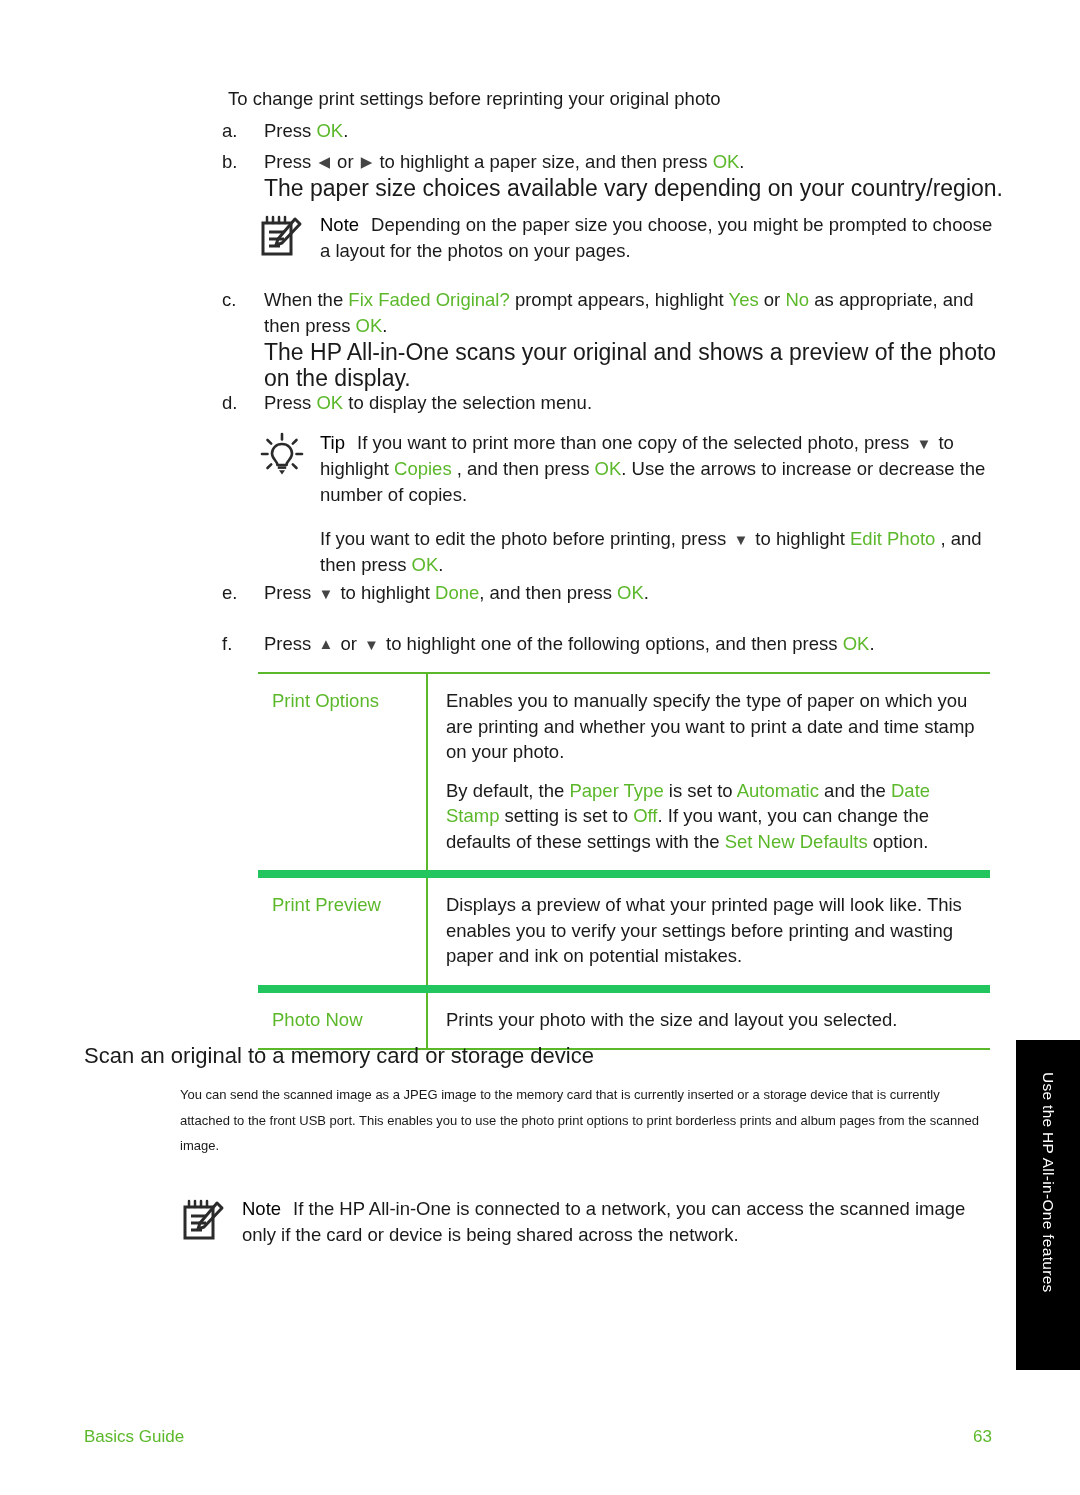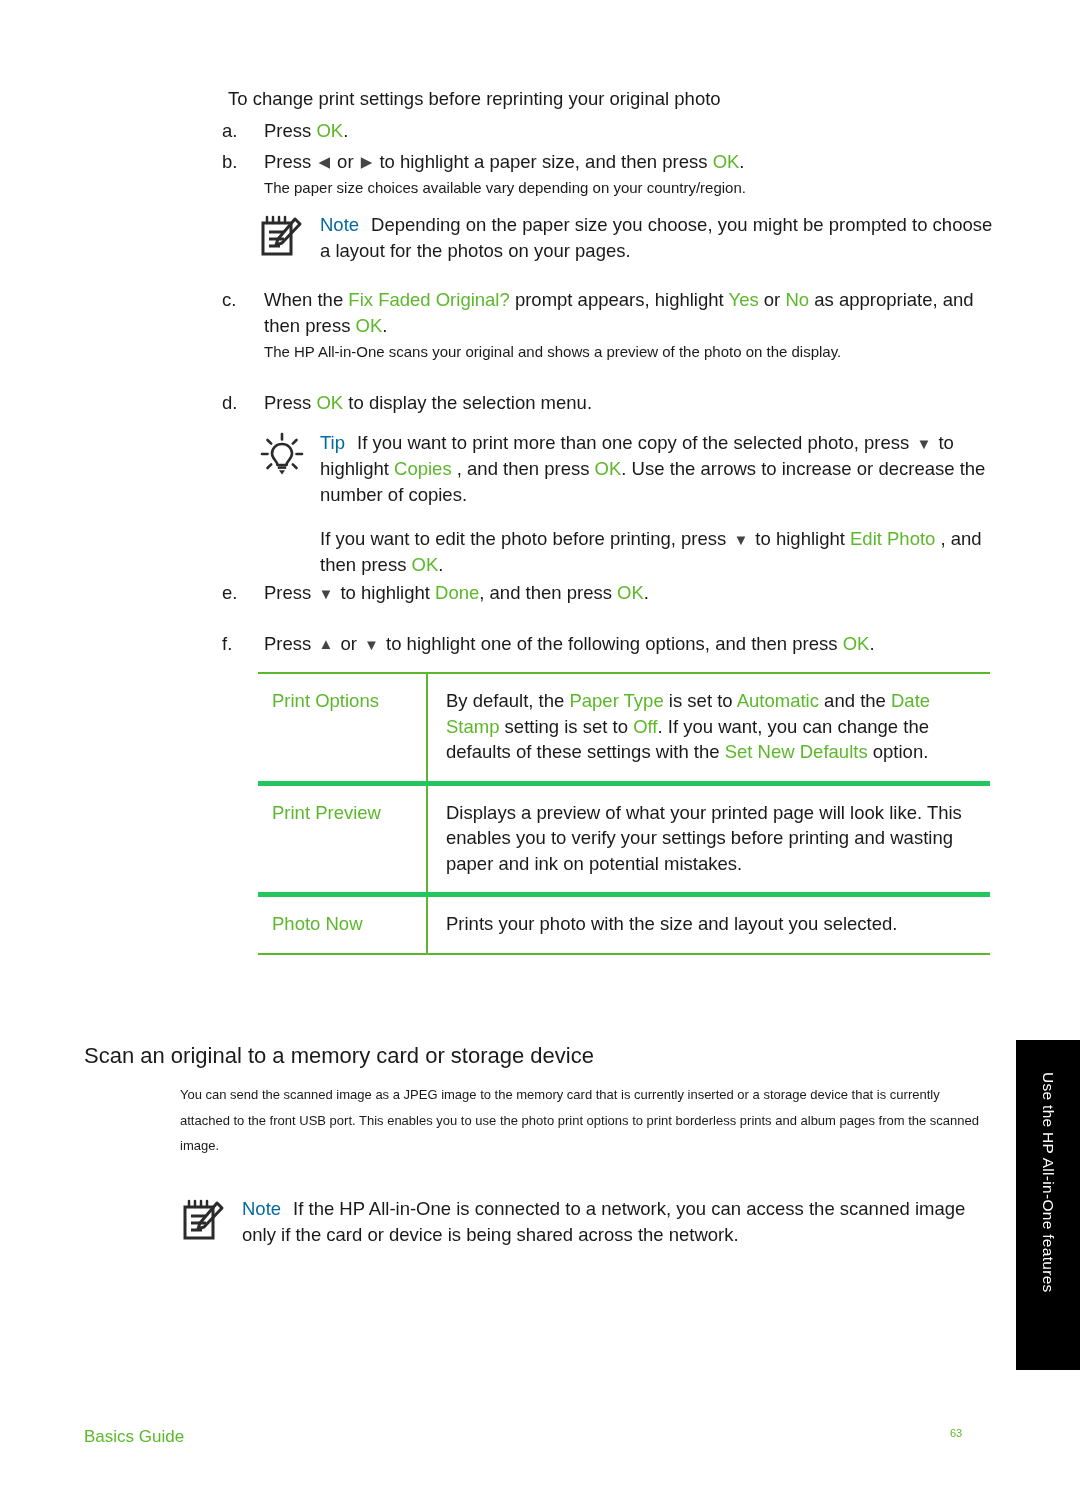--- a/index.html
+++ b/index.html
@@ -47,57 +47,57 @@
     line-height: 26px;
   }
   .ali .mark {
     width: 42px;
     flex: 0 0 42px;
     color: #1a1a1a;
   }
   .ali .txt { flex: 1 1 auto; }
   .sub {
     margin-left: 42px;
-    font-size: 15px;
+    font-size: 23px;
     line-height: 26px;
   }
 
   
   .callout {
     position: absolute;
     display: flex;
     align-items: flex-start;
   }
   .callout .ico {
     flex: 0 0 62px;
     width: 62px;
     padding-top: 2px;
   }
   .callout .ctext {
     flex: 1 1 auto;
     font-size: 18.5px;
     line-height: 26px;
   }
   .callout .lbl {
-    color: #0369a1;
+    color: #000000;
     margin-right: 12px;
   }
 
   
   .opt-table {
     position: absolute;
     left: 258px;
     top: 672px;
     width: 732px;
     border-top: 2px solid #5cb82b;
     border-bottom: 2px solid #5cb82b;
   }
   .opt-row {
     display: flex;
-    border-bottom: 5px solid #22c55e;
+    border-bottom: 8px solid #22c55e;
   }
   .opt-row:last-child { border-bottom: none; }
   .opt-name {
     flex: 0 0 170px;
     width: 170px;
     padding: 14px 12px 16px 14px;
     box-sizing: border-box;
     color: #5cb82b;
     font-size: 18.5px;
     line-height: 25px;
@@ -160,22 +160,22 @@
     left: 84px;
     top: 1427px;
     font-size: 17px;
     color: #5cb82b;
   }
   .footer-right {
     position: absolute;
     left: 950px;
     top: 1427px;
     width: 42px;
-    text-align: left;
-    font-size: 11px;
+    text-align: right;
+    font-size: 17px;
     color: #5cb82b;
   }
 
   
   .arw {
     display: inline-block;
     color: #444444;
     font-size: 15px;
     line-height: 1;
     vertical-align: 1px;
@@ -271,20 +271,21 @@
     <div class="ali">
       <span class="mark">f.</span>
       <span class="txt"><span>Press </span><span class="arw">▲</span><span> or </span><span class="arw down">▼</span><span> to highlight one of the following options, and then press </span><span class="g">OK</span><span>.</span></span>
     </div>
   </div>
 
   <div class="opt-table" id="opt-table">
       <div class="opt-row">
         <div class="opt-name">Print Options</div>
         <div class="opt-desc">
+          <p><span>Enables you to manually specify the type of paper on which you are printing and whether you want to print a date and time stamp on your photo.</span></p>
           <p><span>By default, the </span><span class="g">Paper Type</span><span> is set to </span><span class="g">Automatic</span><span> and the </span><span class="g">Date Stamp</span><span> setting is set to </span><span class="g">Off</span><span>. If you want, you can change the defaults of these settings with the </span><span class="g">Set New Defaults</span><span> option.</span></p>
         </div>
       </div>
       <div class="opt-row">
         <div class="opt-name">Print Preview</div>
         <div class="opt-desc">
           <p><span>Displays a preview of what your printed page will look like. This enables you to verify your settings before printing and wasting paper and ink on potential mistakes.</span></p>
         </div>
       </div>
       <div class="opt-row">

